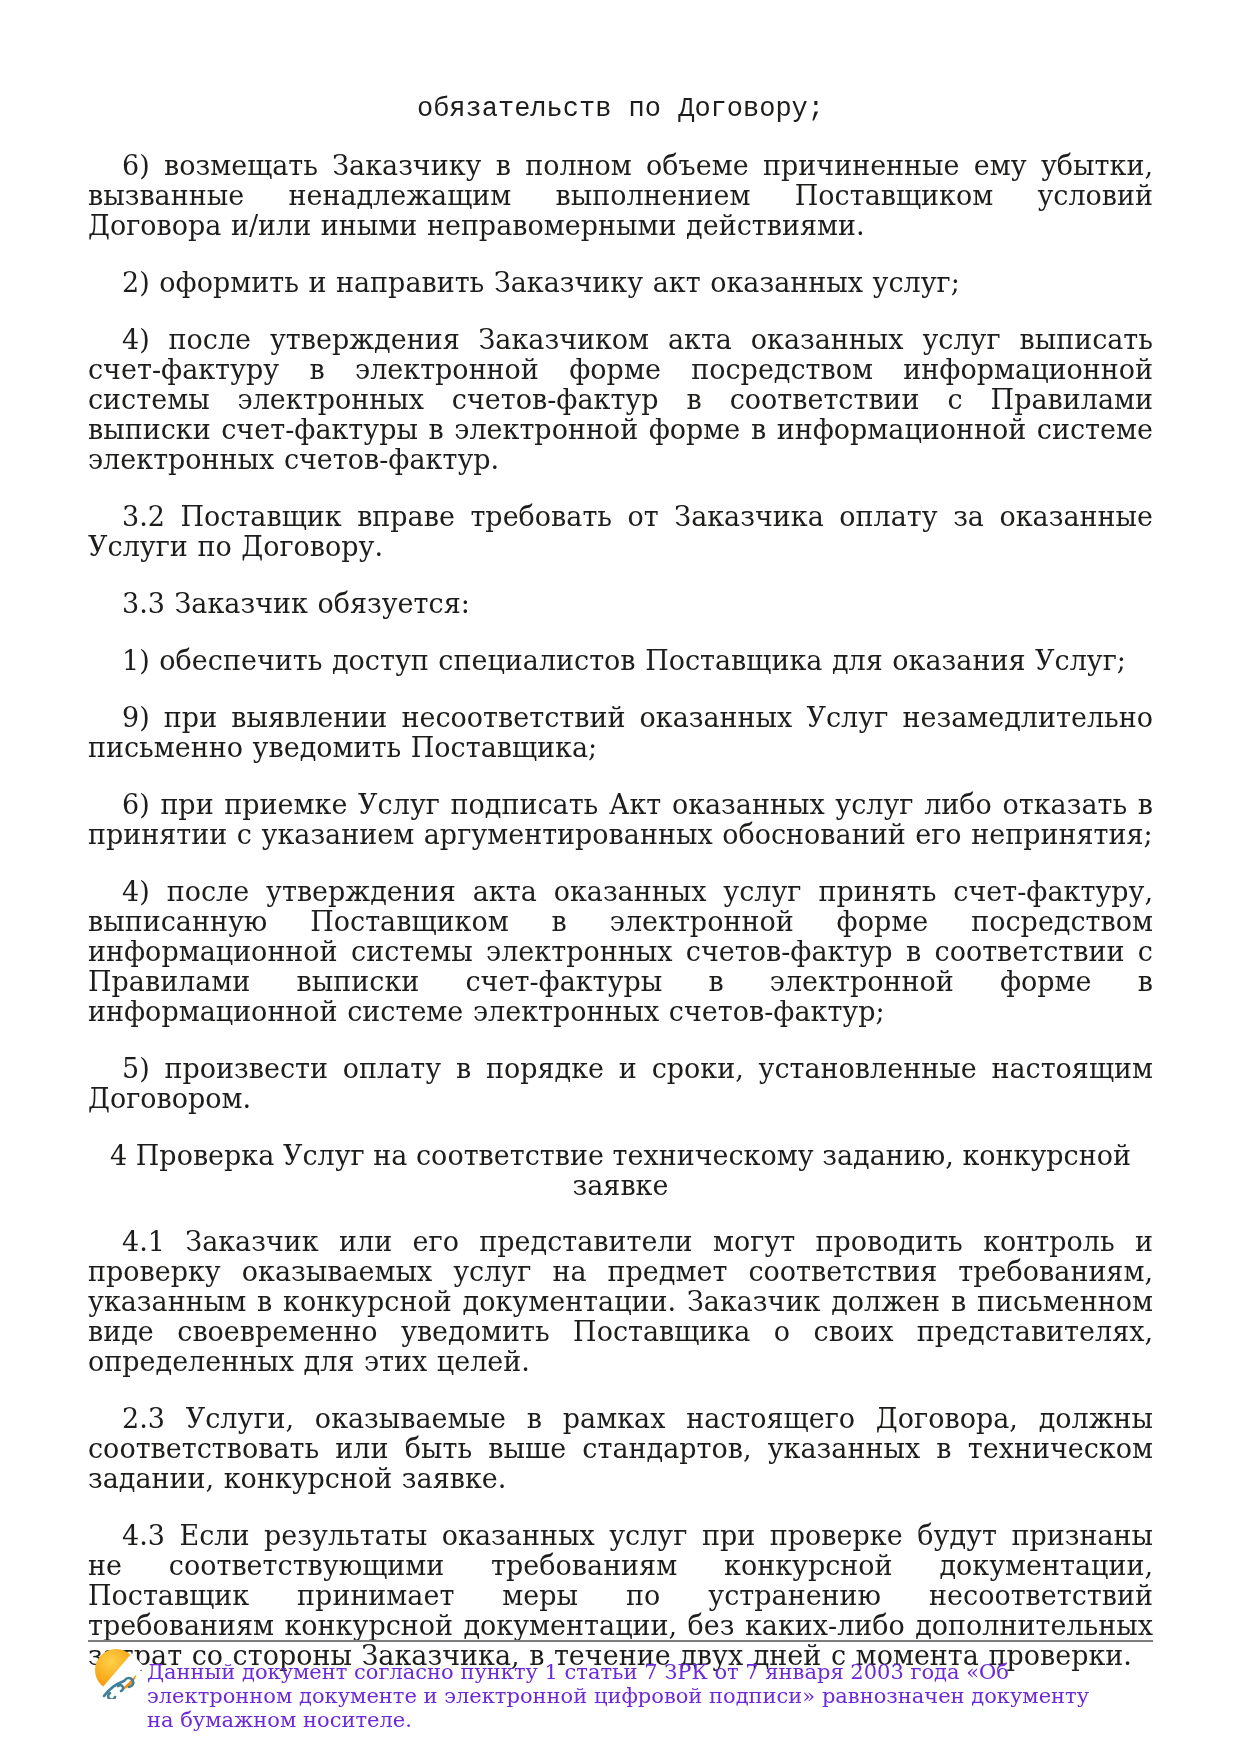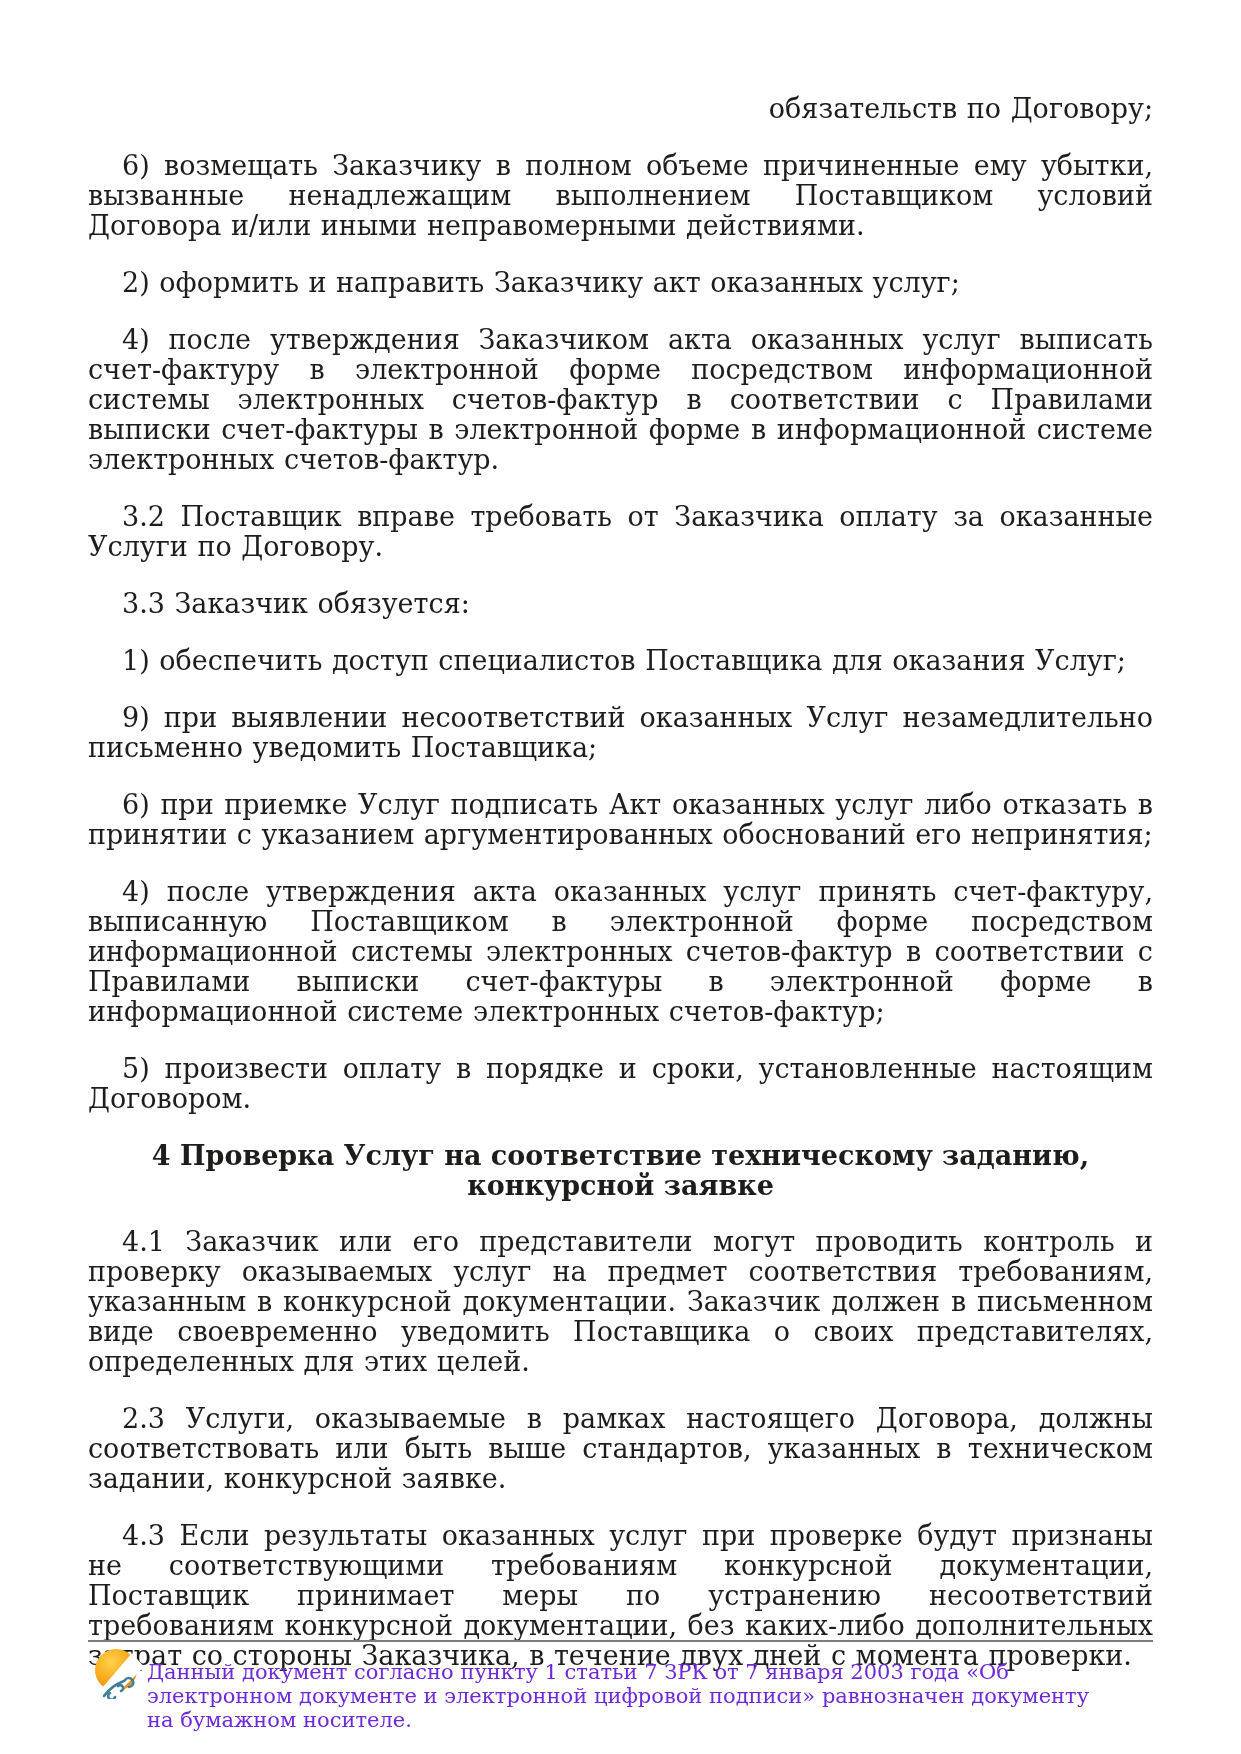--- a/index.html
+++ b/index.html
@@ -25,27 +25,28 @@
   .p {
     margin: 0 0 27px 0;
     font-size: 27px;
     line-height: 30px;
     text-align: justify;
     text-indent: 34px;
     word-spacing: 1px;
   }
   .p.flush {
     text-indent: 0;
-    text-align: right;
+    text-align: center;
+    font-family: Liberation Mono, monospace;
   }
   .h {
     margin: 8px 0 26px 0;
     font-size: 27px;
     line-height: 30px;
-    font-weight: bold;
+    font-weight: normal;
     text-align: center;
     text-indent: 0;
   }
   .footer-rule {
     position: absolute;
     left: 88px;
     top: 1640px;
     width: 1065px;
     height: 2px;
     background: #7d7d7d;

